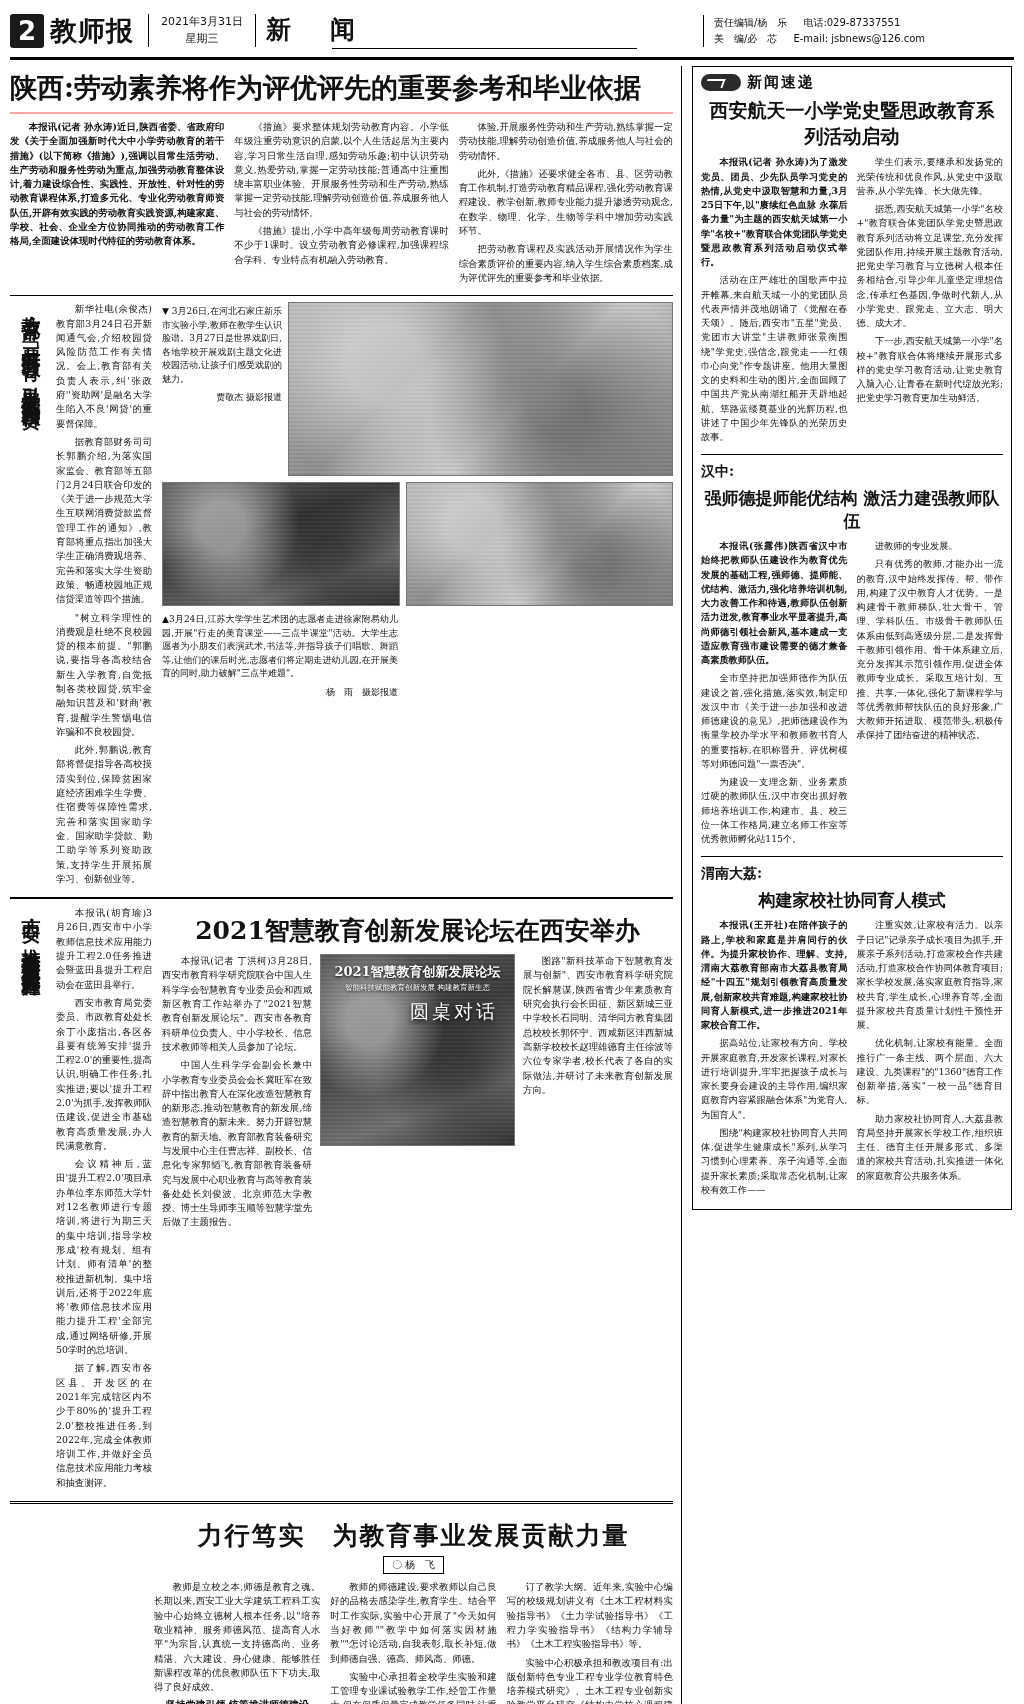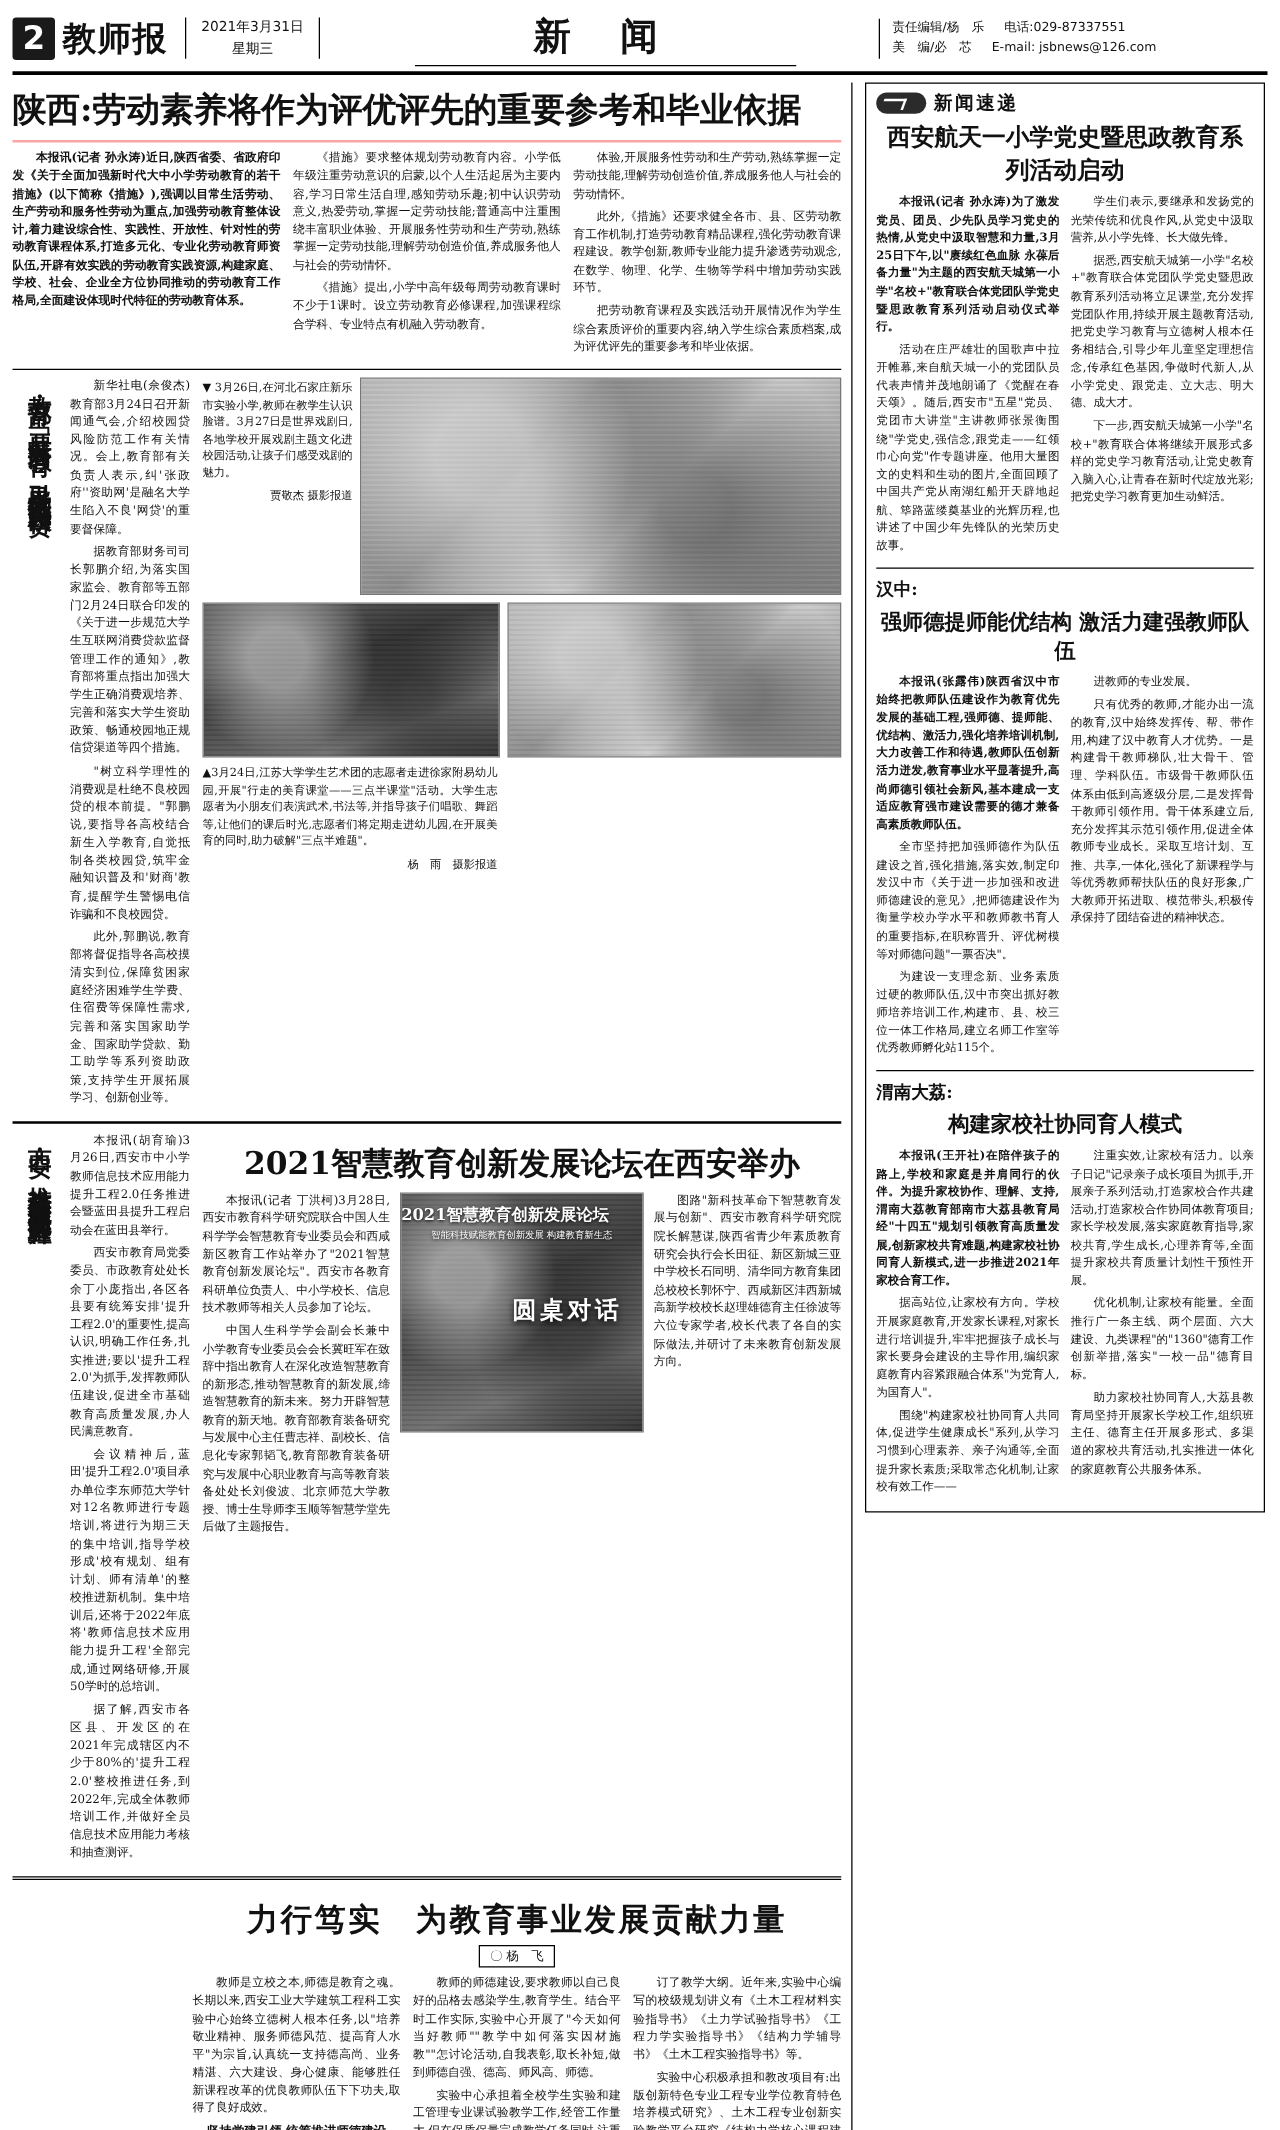--- a/index.html
+++ b/index.html
@@ -35,22 +35,22 @@
     font-size:27px;font-weight:bold;letter-spacing:1px;
     font-family:"DejaVu Serif","Liberation Serif",serif;
     margin-right:14px;white-space:nowrap;
   }
   .date-block{
     font-size:11px;line-height:1.5;text-align:center;
     border-left:1px solid #000;border-right:1px solid #000;
     padding:0 12px;margin-right:10px;white-space:nowrap;
   }
   .section-title{
-    flex:1;text-align:center;font-size:30px;font-weight:bold;letter-spacing:16px;
-    font-family:Liberation Serif, serif;
+    flex:1;text-align:left;font-size:25px;font-weight:bold;letter-spacing:16px;
+    font-family:Liberation Sans, sans-serif;
     position:relative;
   }
   .section-title .rule{
     display:block;height:0;border-top:1px solid #000;width:70%;margin:2px auto 0 auto;
   }
   .editor-box{
     border-left:1px solid #000;
     font-size:10px;line-height:1.6;padding-left:10px;white-space:nowrap;
     min-width:300px;
   }
@@ -98,33 +98,32 @@
     content:"";position:absolute;inset:0;
     background:
       radial-gradient(circle at 25% 35%, rgba(255,255,255,.45) 0 12%, rgba(255,255,255,0) 40%),
       radial-gradient(circle at 70% 60%, rgba(0,0,0,.35) 0 10%, rgba(0,0,0,0) 45%),
       repeating-linear-gradient(0deg, rgba(0,0,0,.05) 0 2px, rgba(255,255,255,.04) 2px 4px);
   }
   .photo.dark{
     background:linear-gradient(160deg,#5d5d5d 0%,#3b3b3b 40%,#6f6f6f 75%,#2f2f2f 100%);
   }
   .forum-banner{
-    position:absolute;top:8px;left:0;right:0;z-index:3;
+    position:absolute;top:8px;left:0;right:0;text-align:center;z-index:3;
     color:#fff;font-size:13px;font-weight:bold;text-shadow:0 1px 3px #000;
     font-family:"DejaVu Serif","Liberation Serif",serif;
   }
   .forum-sub{
     position:absolute;top:28px;left:0;right:0;text-align:center;z-index:3;
     color:#fff;font-size:7.5px;text-shadow:0 1px 3px #000;
   }
   .forum-big{
-    position:absolute;top:44px;right:16px;z-index:3;color:#fff;font-size:19px;font-weight:bold;
+    position:absolute;top:44px;right:16px;z-index:3;color:#fff;font-size:19px;font-weight:normal;
     letter-spacing:3px;text-shadow:0 2px 5px #000;
     font-family:"DejaVu Serif","Liberation Serif",serif;
-    margin-top:36px;
   }
   .headline2{
     font-size:25px;font-weight:bold;text-align:center;margin:8px 0 7px 0;
     font-family:"DejaVu Serif","Liberation Serif",serif;
   }
   .headline3{
     font-size:25px;font-weight:bold;text-align:center;margin:8px 0 4px 0;letter-spacing:2px;
     font-family:"DejaVu Serif","Liberation Serif",serif;
   }
   .byline-center{font-size:10px;text-align:center;margin:2px 0 6px 0;}

